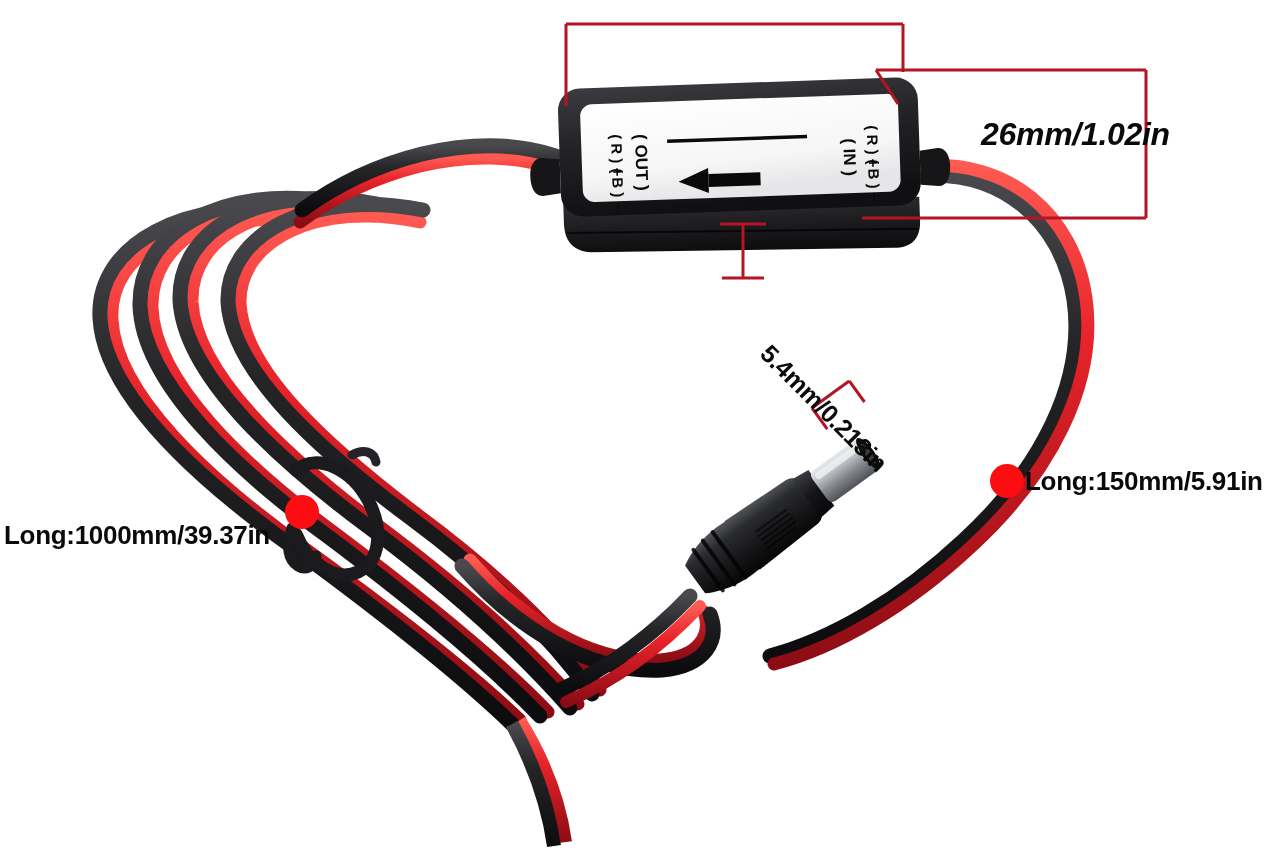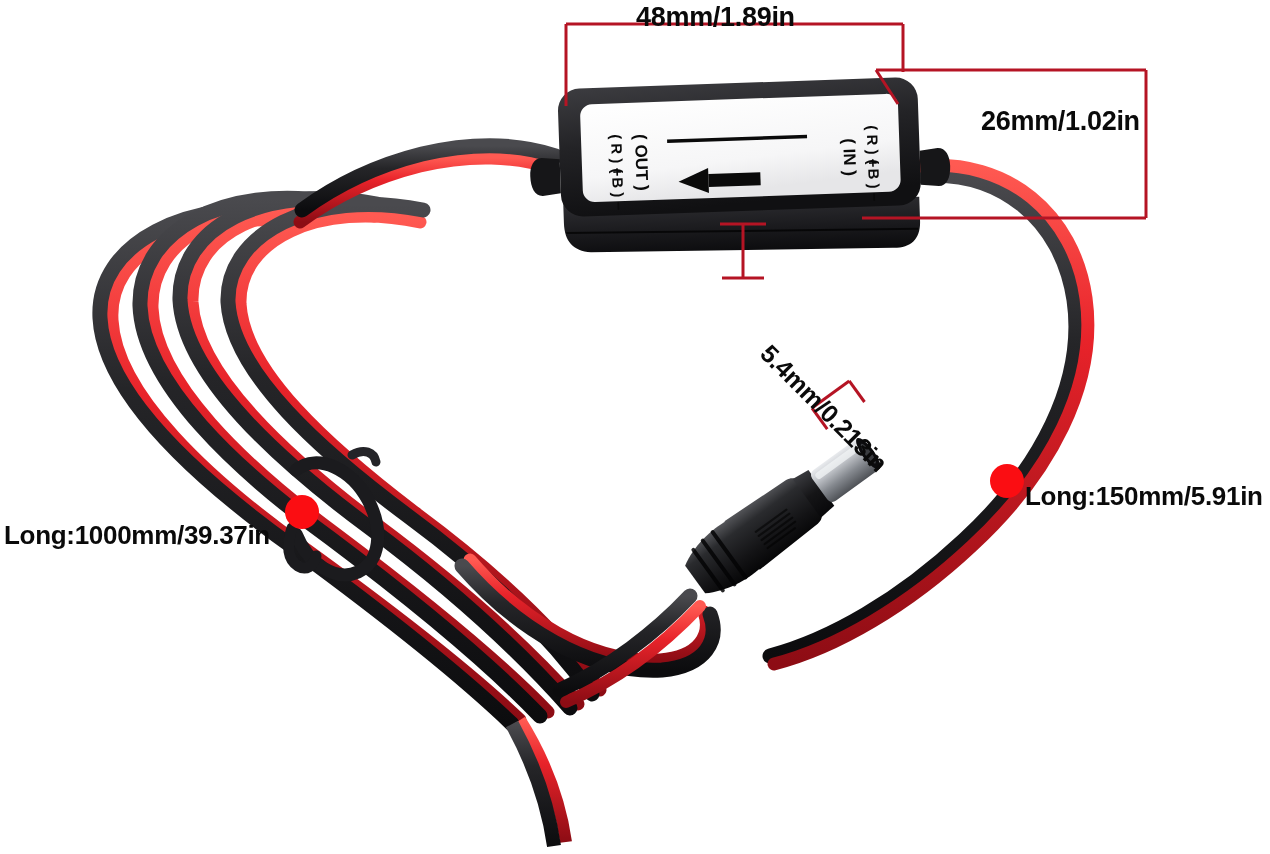--- a/index.html
+++ b/index.html
@@ -32,22 +32,23 @@
     white-space: nowrap;
     letter-spacing: -0.3px;
   }
   #lbl-48 {
     left: 636px;
     top: 2px;
     font-size: 27px;
   }
   #lbl-26 {
     left: 981px;
-    top: 106px;
-    font-size: 27px;
+    top: 116px;
+    font-size: 32px;
+    font-style: italic;
   }
   #lbl-15 {
     left: 637px;
     top: 280px;
     font-size: 27px;
   }
   #lbl-54 {
     left: 775px;
     top: 339px;
     font-size: 25px;
@@ -56,21 +57,20 @@
   }
   #lbl-long-1000 {
     left: 4px;
     top: 520px;
     font-size: 26px;
   }
   #lbl-long-150 {
     left: 1025px;
     top: 466px;
     font-size: 26px;
-    margin-top: 15px;
   }
 </style>
 </head>
 <body>
 
 <div id="stage">
 
   <svg id="scene" viewBox="0 0 1270 854" xmlns="http://www.w3.org/2000/svg">
     <defs>
       <linearGradient id="gradBlackWire" x1="0" y1="0" x2="0" y2="1">
@@ -256,21 +256,20 @@
         <line x1="0" y1="0" x2="46" y2="0"></line>
         <line x1="0" y1="0" x2="0" y2="26"></line>
         <line x1="46" y1="0" x2="46" y2="26"></line>
       </g>
     </g>
 
     <circle cx="302" cy="512" r="17" fill="#fb0d12"></circle>
     <circle cx="1007" cy="481" r="17" fill="#fb0d12"></circle>
   </svg>
 
-  <div class="dim-label" id="lbl-48">48mm/1.89in</div>
 
   <div class="dim-label" id="lbl-26">26mm/1.02in</div>
 
 
   <div class="dim-label" id="lbl-54">5.4mm/0.213in</div>
 
   <div class="dim-label" id="lbl-long-1000">Long:1000mm/39.37in</div>
 
   <div class="dim-label" id="lbl-long-150">Long:150mm/5.91in</div>
 

